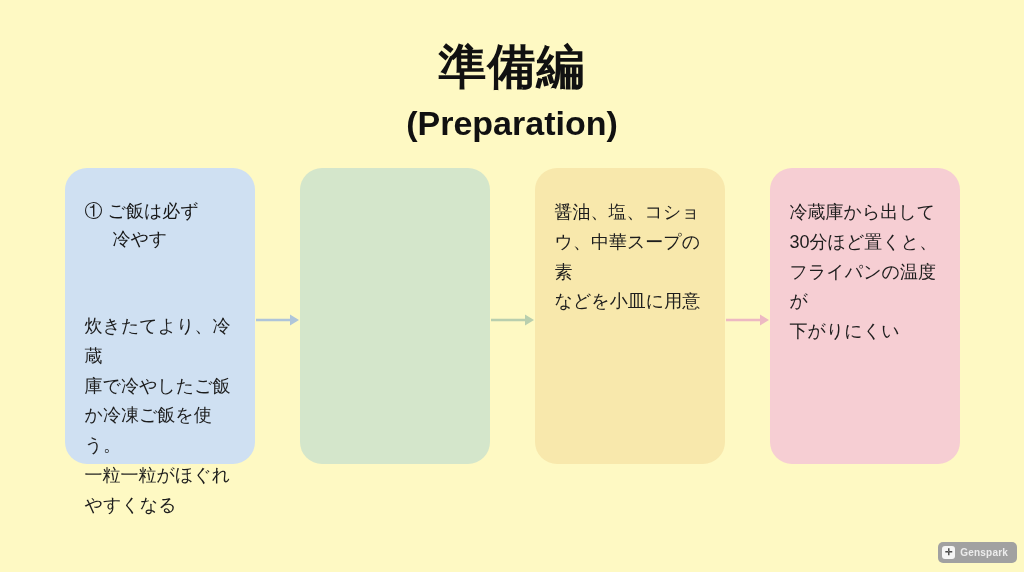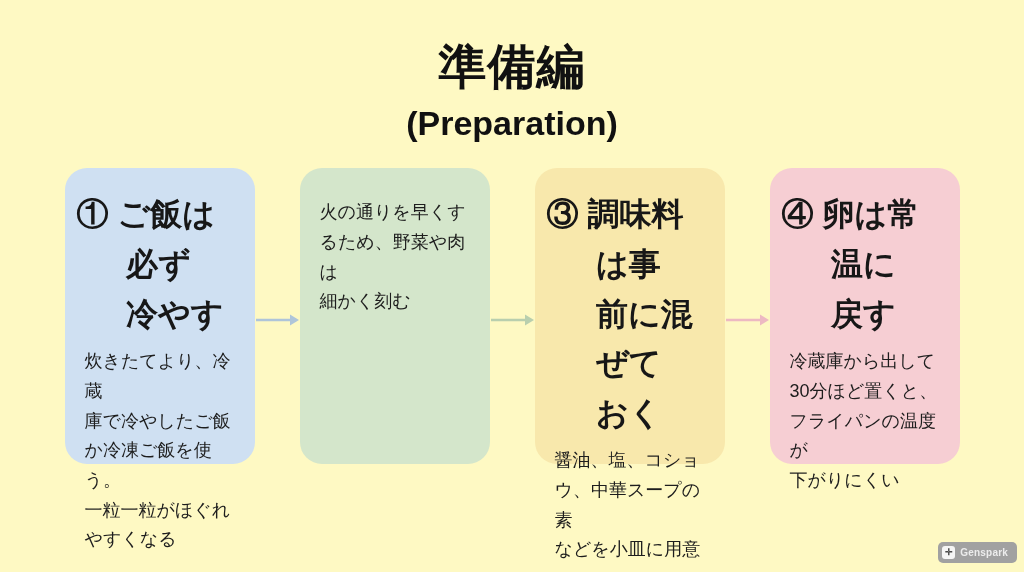--- a/index.html
+++ b/index.html
@@ -43,23 +43,23 @@
   }
   .card {
     width: 190px;
     height: 296px;
     box-sizing: border-box;
     border-radius: 22px;
     padding: 22px 12px 0 12px;
     color: #1c1c1c;
   }
   .card-title {
-    margin: 0;
-    font-size: 32px;
-    font-weight: 700;
+    margin: 8px;
+    font-size: 18px;
+    font-weight: 400;
     line-height: 1.55;
     white-space: pre-line;
     padding-left: 1.55em;
     text-indent: -1.55em;
     min-height: 106px;
     box-sizing: border-box;
     color: #171717;
   }
   .card-body {
     margin: 8px;
@@ -135,51 +135,43 @@
     </section>
 
     <div class="arrow" style="color: rgb(175, 197, 217);">
       <svg width="45" height="14" viewBox="0 0 45 14" aria-hidden="true">
         <line x1="1" y1="7" x2="37" y2="7" stroke="currentColor" stroke-width="2.4"></line>
         <polygon points="35,1.5 44,7 35,12.5" fill="currentColor"></polygon>
       </svg>
     </div>
 
     <section class="card" style="background-color: rgb(212, 230, 203);">
-      <p class="card-body">火の通りを早くす
-るため、野菜や肉は
-細かく刻む</p>
     </section>
 
     <div class="arrow" style="color: rgb(185, 207, 174);">
       <svg width="45" height="14" viewBox="0 0 45 14" aria-hidden="true">
         <line x1="1" y1="7" x2="37" y2="7" stroke="currentColor" stroke-width="2.4"></line>
         <polygon points="35,1.5 44,7 35,12.5" fill="currentColor"></polygon>
       </svg>
     </div>
 
     <section class="card" style="background-color: rgb(248, 232, 172);">
-      <h2 class="card-title">③ 調味料は事
-前に混ぜて
-おく</h2>
       <p class="card-body">醤油、塩、コショ
 ウ、中華スープの素
 などを小皿に用意</p>
     </section>
 
     <div class="arrow" style="color: rgb(237, 185, 194);">
       <svg width="45" height="14" viewBox="0 0 45 14" aria-hidden="true">
         <line x1="1" y1="7" x2="37" y2="7" stroke="currentColor" stroke-width="2.4"></line>
         <polygon points="35,1.5 44,7 35,12.5" fill="currentColor"></polygon>
       </svg>
     </div>
 
     <section class="card" style="background-color: rgb(246, 206, 211);">
-      <h2 class="card-title">④ 卵は常温に
-戻す</h2>
       <p class="card-body">冷蔵庫から出して
 30分ほど置くと、
 フライパンの温度が
 下がりにくい</p>
     </section>
 
   </div>
 
   <div class="watermark">
     <span class="wm-icon">✛</span>

